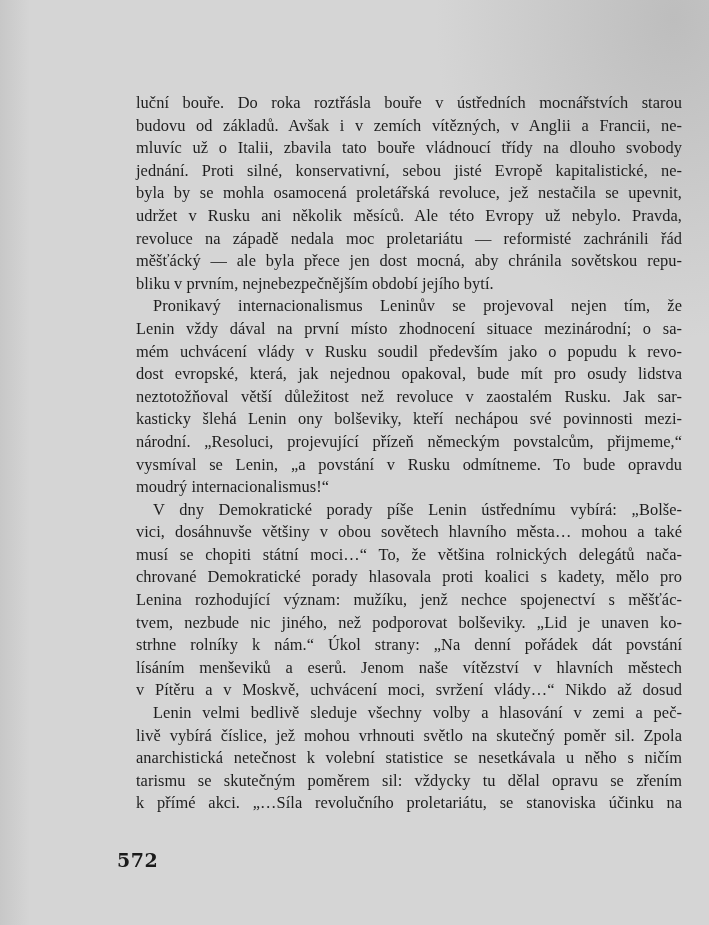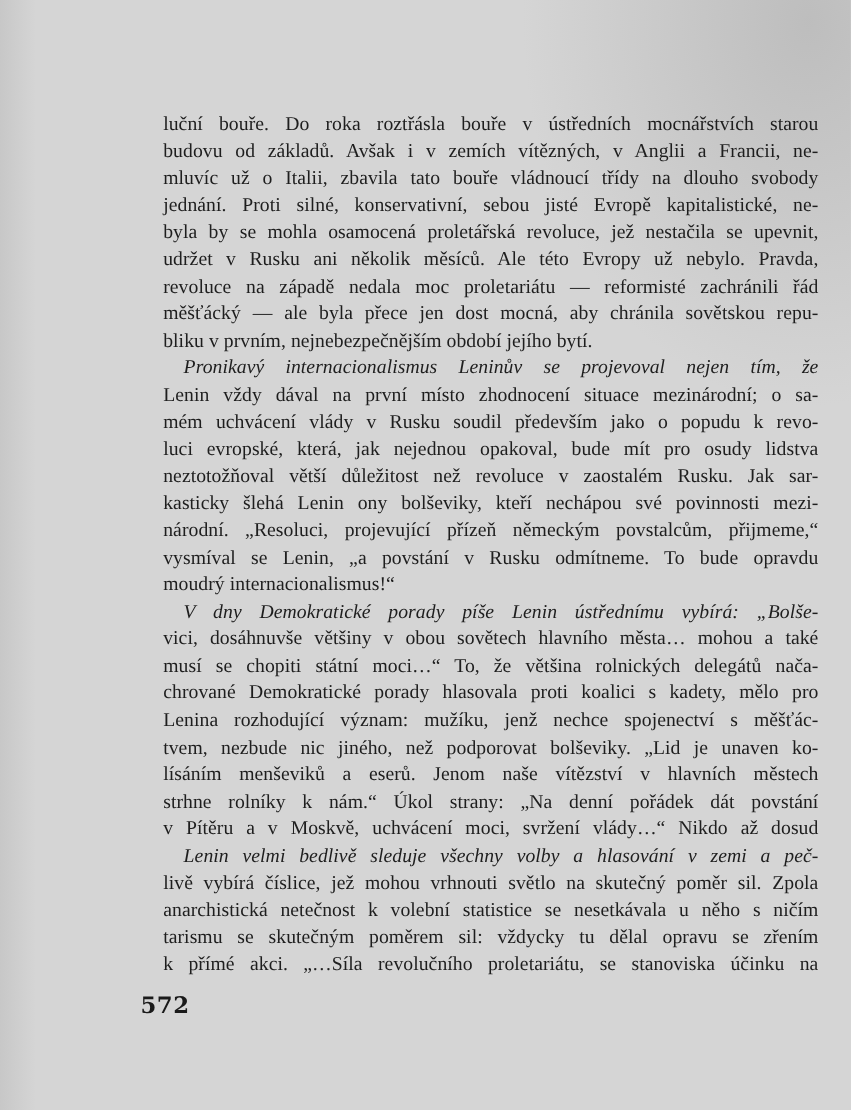--- a/index.html
+++ b/index.html
@@ -38,26 +38,25 @@
       text-align: justify;
       text-align-last: justify;
       white-space: nowrap;
       letter-spacing: 0.05px;
     }
     .line.last {
       text-align-last: left;
     }
     .line.indent {
       padding-left: 17px;
-      font-style: italic;
     }
     .page-number {
       position: absolute;
       left: 117px;
-      top: 827px;
+      top: 849px;
       font-family: "DejaVu Serif", "Liberation Serif", serif;
       font-weight: bold;
       font-size: 19px;
       letter-spacing: 0.5px;
       color: #1a1a1a;
     }
   </style>
 </head>
 <body>
 
@@ -72,36 +71,36 @@
       <span class="line">byla by se mohla osamocená proletářská revoluce, jež nestačila se upevnit,</span>
       <span class="line">udržet v Rusku ani několik měsíců. Ale této Evropy už nebylo. Pravda,</span>
       <span class="line">revoluce na západě nedala moc proletariátu — reformisté zachránili řád</span>
       <span class="line">měšťácký — ale byla přece jen dost mocná, aby chránila sovětskou repu-</span>
       <span class="line last">bliku v prvním, nejnebezpečnějším období jejího bytí.</span>
     </div>
     <div>
       <span class="line indent">Pronikavý internacionalismus Leninův se projevoval nejen tím, že</span>
       <span class="line">Lenin vždy dával na první místo zhodnocení situace mezinárodní; o sa-</span>
       <span class="line">mém uchvácení vlády v Rusku soudil především jako o popudu k revo-</span>
-      <span class="line">luci evropské, která, jak nejednou opakoval, bude mít pro osudy lidstva</span>
+      <span class="line">dost evropské, která, jak nejednou opakoval, bude mít pro osudy lidstva</span>
       <span class="line">neztotožňoval větší důležitost než revoluce v zaostalém Rusku. Jak sar-</span>
       <span class="line">kasticky šlehá Lenin ony bolševiky, kteří nechápou své povinnosti mezi-</span>
       <span class="line">národní. „Resoluci, projevující přízeň německým povstalcům, přijmeme,“</span>
       <span class="line">vysmíval se Lenin, „a povstání v Rusku odmítneme. To bude opravdu</span>
       <span class="line last">moudrý internacionalismus!“</span>
     </div>
     <div>
       <span class="line indent">V dny Demokratické porady píše Lenin ústřednímu vybírá: „Bolše-</span>
       <span class="line">vici, dosáhnuvše většiny v obou sovětech hlavního města… mohou a také</span>
       <span class="line">musí se chopiti státní moci…“ To, že většina rolnických delegátů nača-</span>
       <span class="line">chrované Demokratické porady hlasovala proti koalici s kadety, mělo pro</span>
       <span class="line">Lenina rozhodující význam: mužíku, jenž nechce spojenectví s měšťác-</span>
       <span class="line">tvem, nezbude nic jiného, než podporovat bolševiky. „Lid je unaven ko-</span>
+      <span class="line">strhne rolníky k nám.“ Úkol strany: „Na denní pořádek dát povstání</span>
       <span class="line">lísáním menševiků a eserů. Jenom naše vítězství v hlavních městech</span>
-      <span class="line">strhne rolníky k nám.“ Úkol strany: „Na denní pořádek dát povstání</span>
       <span class="line">v Pítěru a v Moskvě, uchvácení moci, svržení vlády…“ Nikdo až dosud</span>
     </div>
     <div>
       <span class="line indent">Lenin velmi bedlivě sleduje všechny volby a hlasování v zemi a peč-</span>
       <span class="line">livě vybírá číslice, jež mohou vrhnouti světlo na skutečný poměr sil. Zpola</span>
       <span class="line">anarchistická netečnost k volební statistice se nesetkávala u něho s ničím</span>
       <span class="line">tarismu se skutečným poměrem sil: vždycky tu dělal opravu se zřením</span>
       <span class="line">k přímé akci. „…Síla revolučního proletariátu, se stanoviska účinku na</span>
     </div>
   </div>

